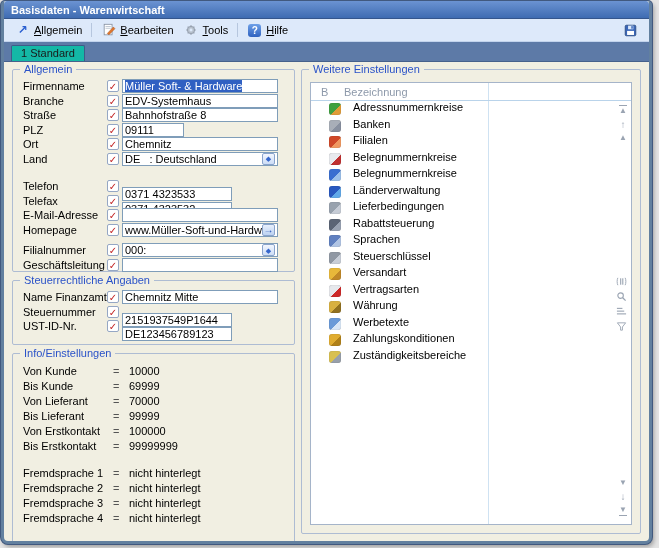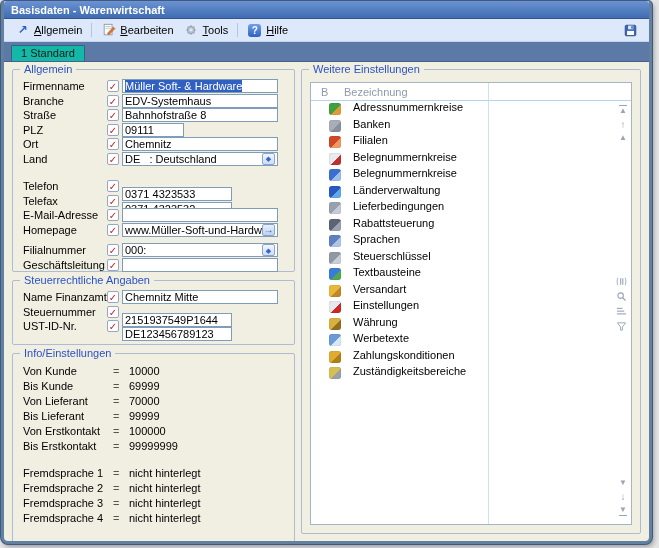--- a/index.html
+++ b/index.html
@@ -439,40 +439,34 @@
               <span class="llabel">Sprachen</span>
             </div>
 
             <div class="lrow">
               <span class="liconwrap">
                 <span class="licon" style="background: linear-gradient(135deg, rgb(144, 152, 164) 55%, rgb(200, 206, 216) 55%);"></span>
               </span>
               <span class="llabel">Steuerschlüssel</span>
             </div>
 
-            <div class="lrow">
-              <span class="liconwrap">
-                <span class="licon" style="background: linear-gradient(135deg, rgb(58, 122, 216) 55%, rgb(80, 168, 80) 55%);"></span>
-              </span>
-              <span class="llabel">Textbausteine</span>
-            </div>
 
 
             <div class="lrow">
               <span class="liconwrap">
                 <span class="licon" style="background: linear-gradient(135deg, rgb(232, 184, 58) 55%, rgb(192, 136, 40) 55%);"></span>
               </span>
               <span class="llabel">Versandart</span>
             </div>
 
             <div class="lrow">
               <span class="liconwrap">
                 <span class="licon" style="background: linear-gradient(135deg, rgb(230, 232, 236) 55%, rgb(204, 40, 40) 55%);"></span>
               </span>
-              <span class="llabel">Einstellungen</span>
+              <span class="llabel">Vertragsarten</span>
             </div>
 
             <div class="lrow">
               <span class="liconwrap">
                 <span class="licon" style="background: linear-gradient(135deg, rgb(216, 176, 64) 55%, rgb(144, 112, 32) 55%);"></span>
               </span>
               <span class="llabel">Währung</span>
             </div>
 
             <div class="lrow">

